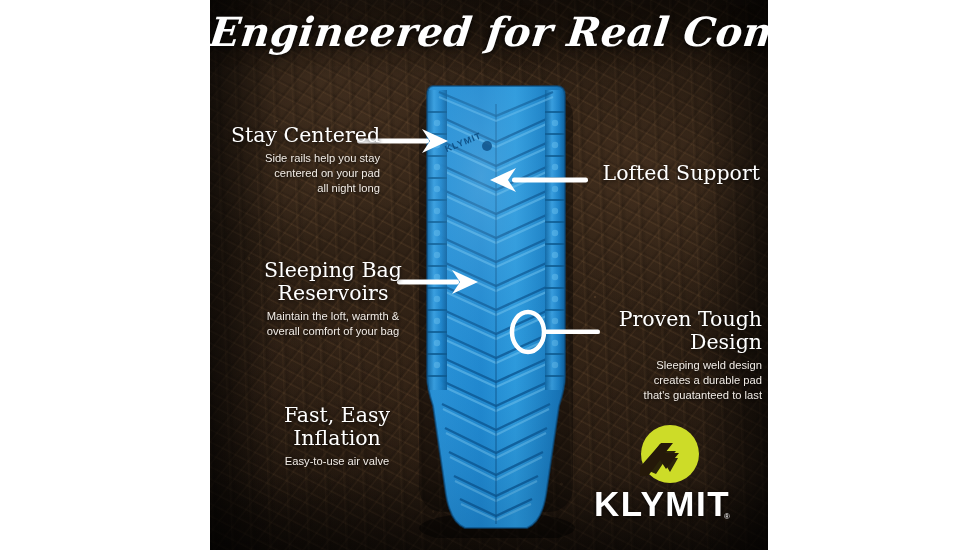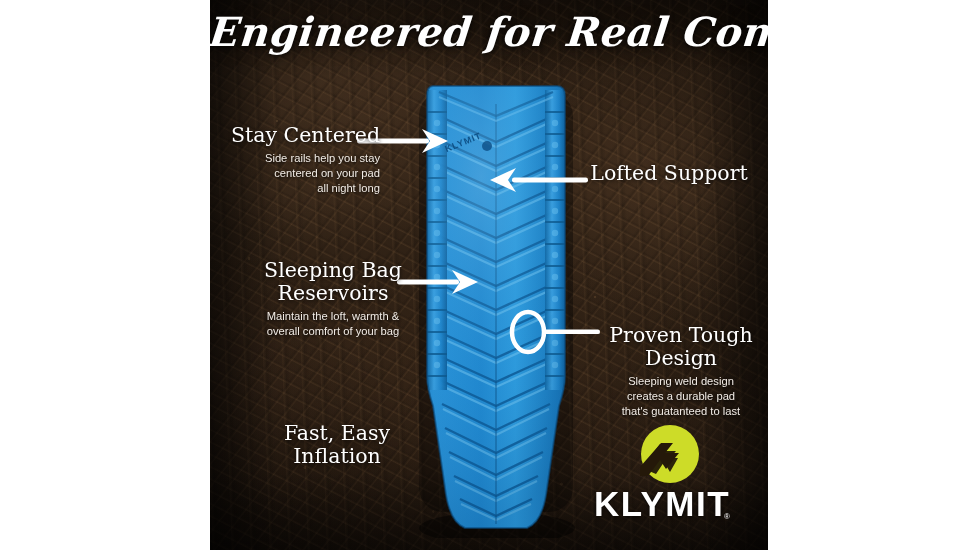--- a/index.html
+++ b/index.html
@@ -161,29 +161,29 @@
   .callout .c-body {
     font-family: "Liberation Sans", sans-serif;
     color: #f2ece6;
     font-size: 11.2px;
     line-height: 1.33;
     text-shadow: 0 1px 3px rgba(0,0,0,0.9);
     margin: 0;
     white-space: pre-line;
   }
   .align-right { text-align: right; }
-  .align-left  { text-align: center;  }
+  .align-left  { text-align: right;  }
   .align-center{ text-align: center;}
 
   
   #callout-stay-centered   { left: 12px;  top: 124px; width: 158px; }
   #callout-sleeping-bag    { left: 38px;  top: 259px; width: 170px; }
-  #callout-fast-inflation  { left: 38px;  top: 404px; width: 178px; margin-top: 18px; }
+  #callout-fast-inflation  { left: 38px;  top: 404px; width: 178px; }
   #callout-lofted-support  { left: 368px; top: 162px; width: 182px; }
-  #callout-proven-tough    { left: 390px; top: 324px; width: 162px; }
+  #callout-proven-tough    { left: 390px; top: 308px; width: 162px; }
 
   
   #leaders {
     position: absolute;
     inset: 0;
     pointer-events: none;
   }
 
   
   #logo {
@@ -433,20 +433,21 @@
     <div class="callout align-center" id="callout-sleeping-bag">
       <p class="c-title">Sleeping Bag
 Reservoirs</p>
       <p class="c-body">Maintain the loft, warmth &amp;
 overall comfort of your bag</p>
     </div>
 
     <div class="callout align-center" id="callout-fast-inflation">
       <p class="c-title">Fast, Easy
 Inflation</p>
+      <p class="c-body">Easy-to-use air valve</p>
     </div>
 
     <div class="callout align-left" id="callout-lofted-support">
       <p class="c-title">Lofted Support</p>
     </div>
 
     <div class="callout align-left" id="callout-proven-tough">
       <p class="c-title">Proven Tough
 Design</p>
       <p class="c-body">Sleeping weld design

